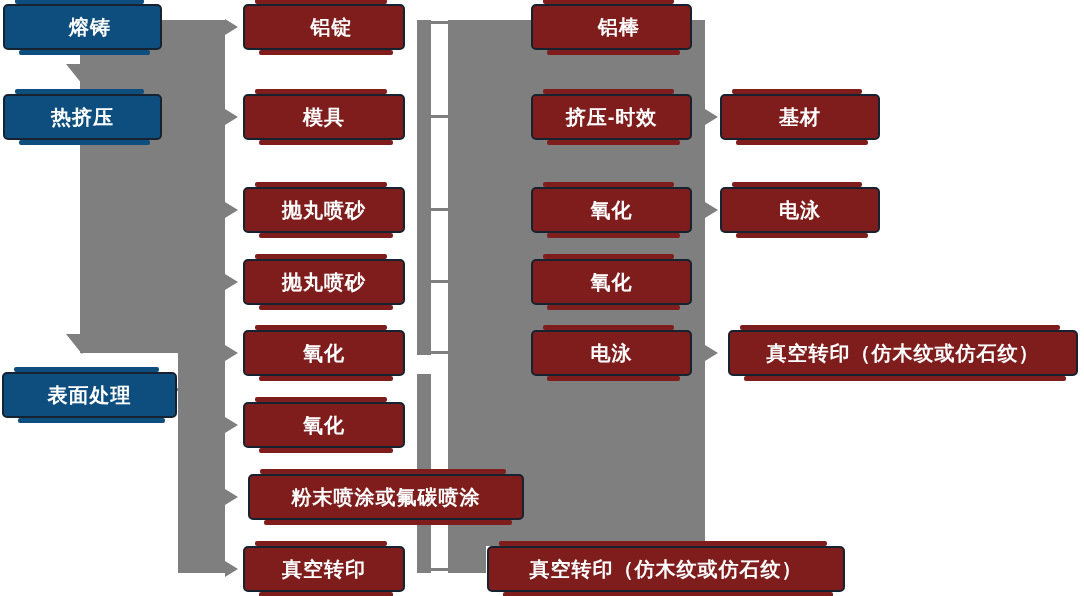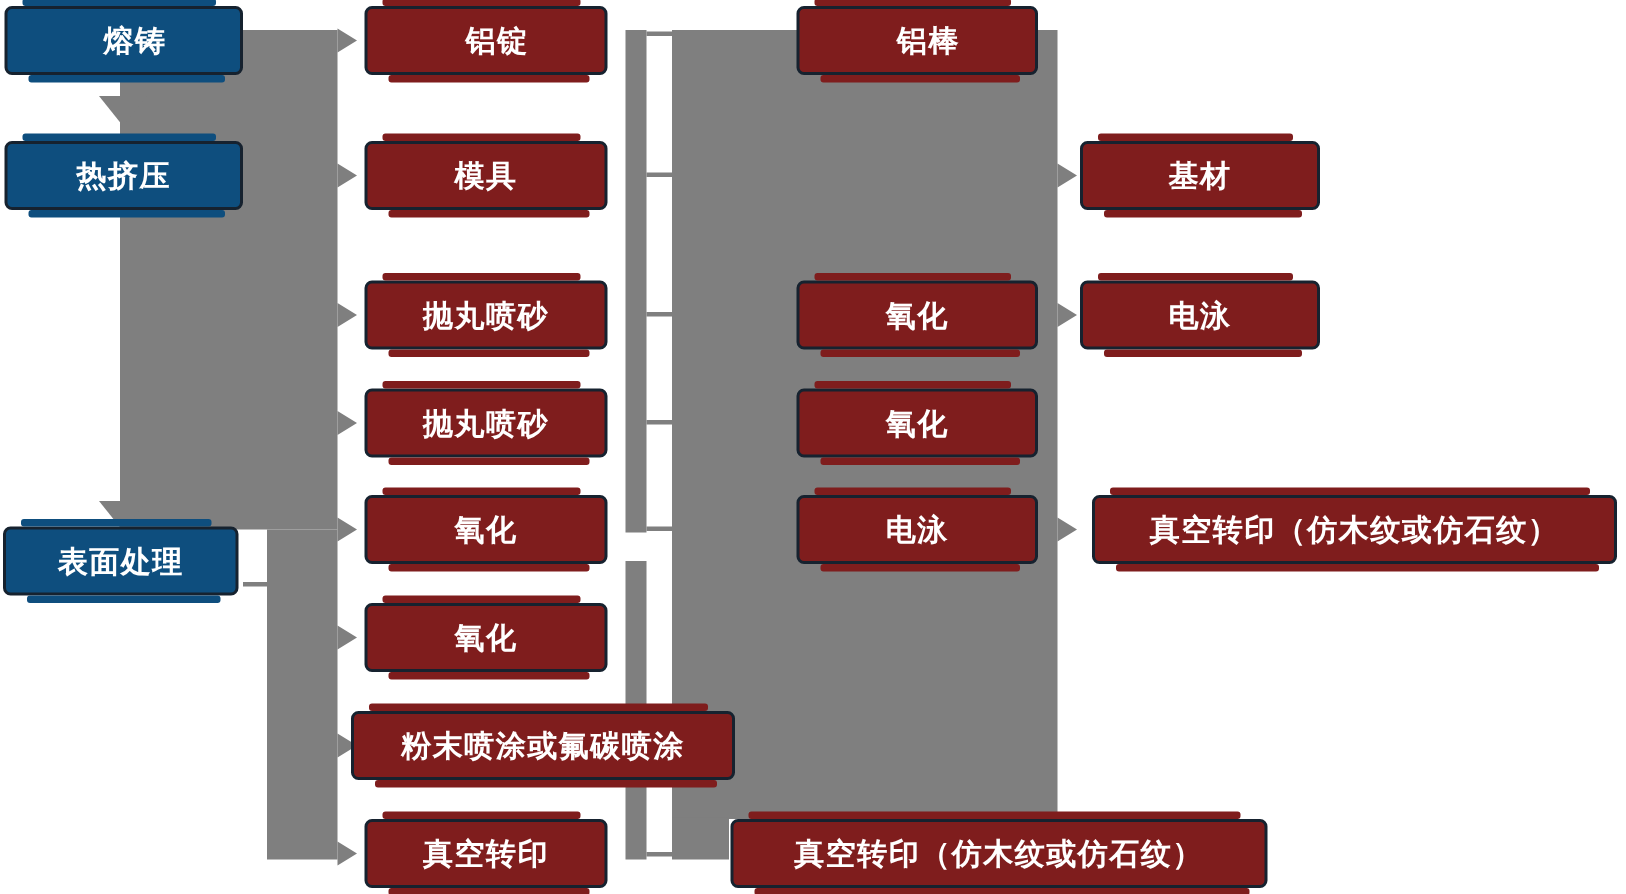--- a/index.html
+++ b/index.html
@@ -14,24 +14,24 @@
   .box{position:absolute;height:46px;box-sizing:border-box;display:flex;align-items:center;justify-content:center;
        background:#7f1d1d;border:2px solid #16222F;border-radius:5px;color:#ffffff;
        font-size:20px;font-weight:bold;letter-spacing:1px;z-index:3;white-space:nowrap;}
   .box::before{content:"";position:absolute;top:-7px;left:10px;right:16px;height:5px;background:inherit;border-radius:2px;}
   .box::after{content:"";position:absolute;bottom:-7px;left:14px;right:10px;height:5px;background:inherit;border-radius:2px;}
   .dark{background:#0E4E7E;}
   
   .n-c1{left:3px;width:159px;}
   .y-r1{top:4px;padding-left:15px;}  .y-r2{top:94px;text-align:center;}  .y-r3{top:187px;} .y-r4{top:259px;}
   .y-r5{top:330px;}.y-r6{top:402px;} .y-r7{top:474px;} .y-r8{top:546px;}
-  .n-surface{left:2px;top:351px;width:157px;}
+  .n-surface{left:2px;top:372px;width:175px;}
   
   .n-c2{left:243px;width:162px;}
-  .n-c2-wide{left:234px;width:256px;}
+  .n-c2-wide{left:248px;width:276px;}
   
   .n-c3{left:487px;width:161px;margin-left:44px;}
   .n-c3-wide{left:487px;width:358px;}
   
   .n-c4{left:720px;width:160px;}
   .n-c4-wide{left:728px;width:350px;}
   
   .g-bandA{left:80px;top:20px;width:145px;height:333px;}
   .g-bandB{left:178px;top:353px;width:47px;height:220px;}
   .g-bar1{left:417px;top:20px;width:14px;height:335px;}
@@ -90,20 +90,21 @@
   <div class="box n-c2 y-r1">铝锭</div>
   <div class="box n-c2 y-r2">模具</div>
   <div class="box n-c2 y-r3">抛丸喷砂</div>
   <div class="box n-c2 y-r4">抛丸喷砂</div>
   <div class="box n-c2 y-r5">氧化</div>
   <div class="box n-c2 y-r6">氧化</div>
   <div class="box n-c2-wide y-r7">粉末喷涂或氟碳喷涂</div>
   <div class="box n-c2 y-r8">真空转印</div>
 
   <div class="box n-c3 y-r1">铝棒</div>
+  <div class="box n-c3 y-r2">挤压-时效</div>
   <div class="box n-c3 y-r3">氧化</div>
   <div class="box n-c3 y-r4">氧化</div>
   <div class="box n-c3 y-r5">电泳</div>
   <div class="box n-c3-wide y-r8">真空转印（仿木纹或仿石纹）</div>
 
   <div class="box n-c4 y-r2">基材</div>
   <div class="box n-c4 y-r3">电泳</div>
   <div class="box n-c4-wide y-r5">真空转印（仿木纹或仿石纹）</div>
 
 </div>

